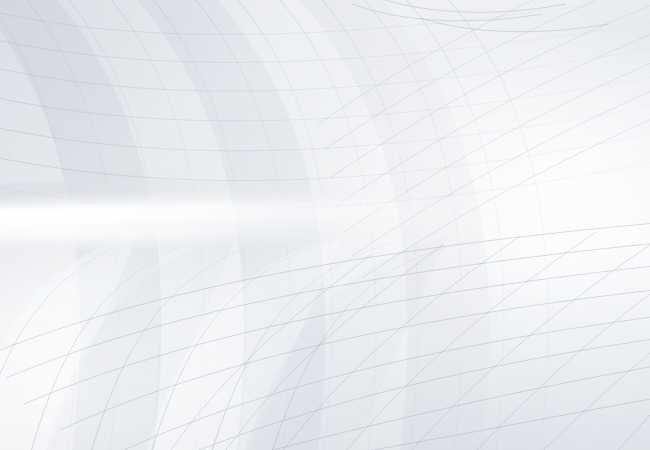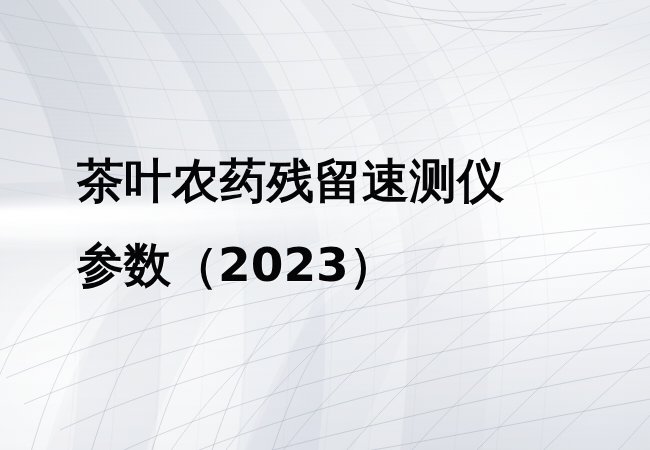--- a/index.html
+++ b/index.html
@@ -267,18 +267,14 @@
         <path d="M420,18 C470,34 540,36 608,24"></path>
       </g>
 
       <rect x="0" y="0" width="650" height="450" fill="url(#fadeBand)" opacity="0.35"></rect>
     </g>
   </svg>
 
   <div class="sweep"></div>
   <div class="sweep2"></div>
 
-  <div class="title-block">
-    <div class="title-line first">茶叶农药残留速测仪</div>
-    <div class="title-line second">参数（2023）</div>
-  </div>
 
 </div>
 
 </body></html>

